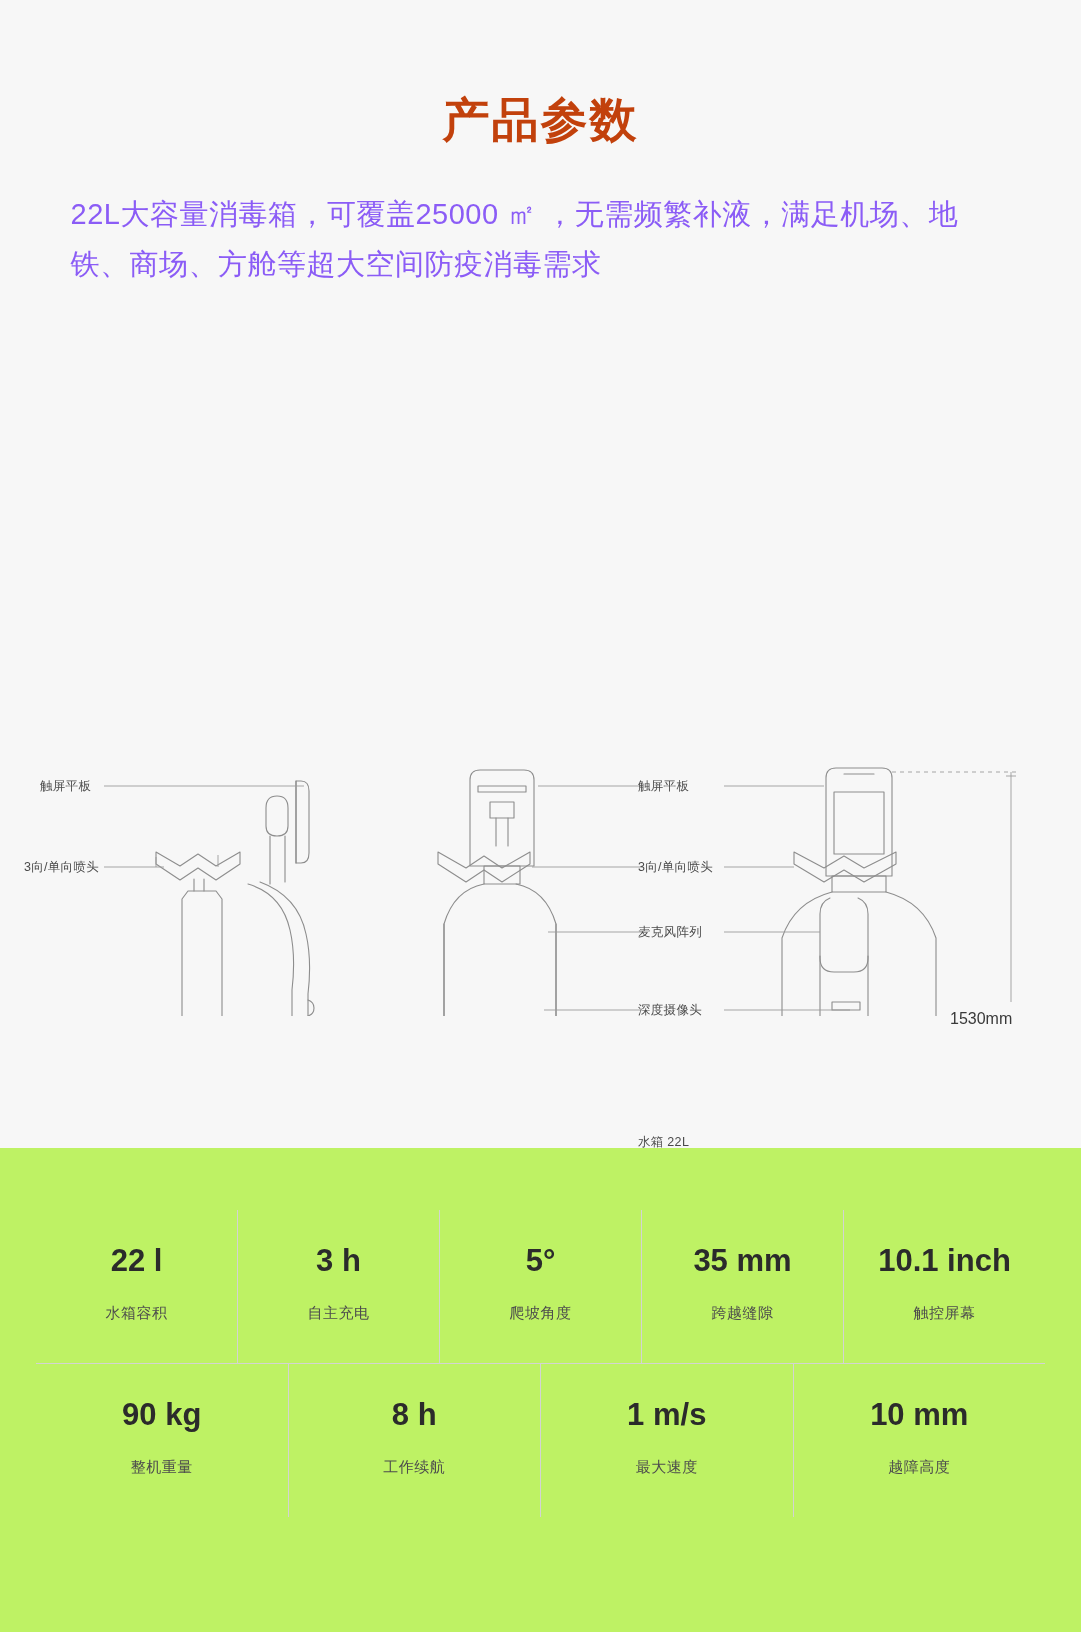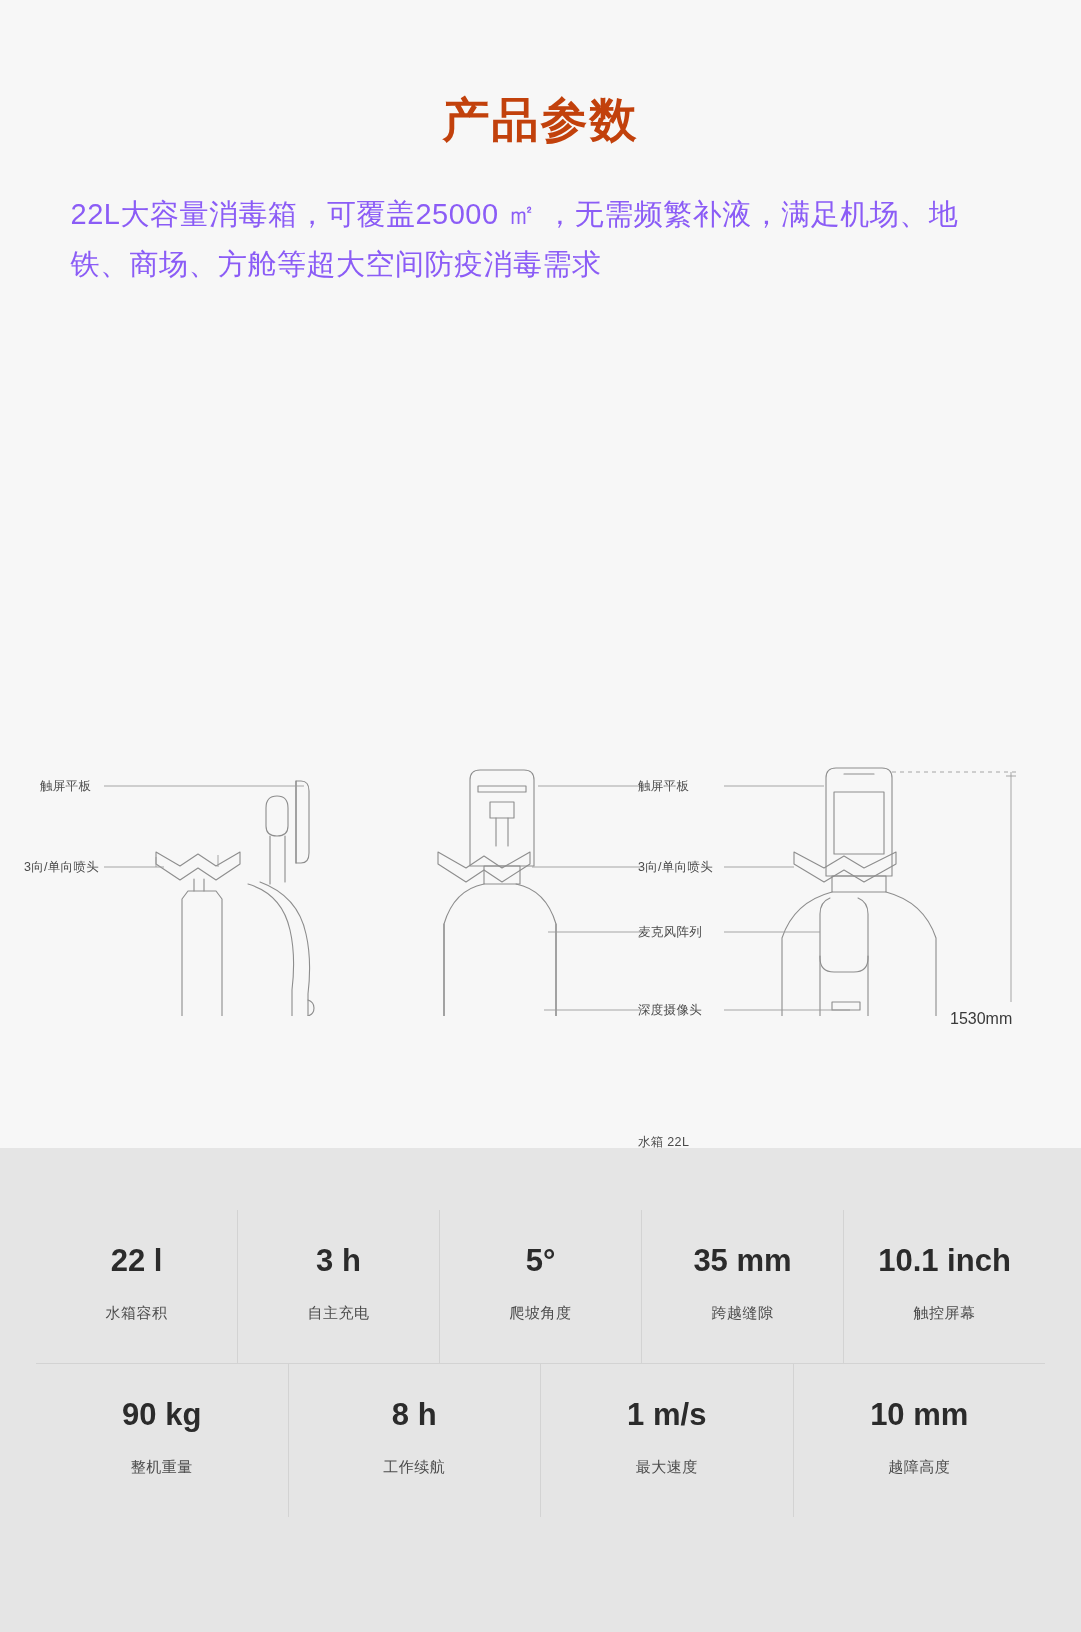--- a/index.html
+++ b/index.html
@@ -62,21 +62,21 @@
     white-space: nowrap;
   }
 
   
   .spec-wrap {
     position: absolute;
     left: 0;
     top: 1148px;
     width: 1081px;
     height: 484px;
-    background: #e5e5e5;
+    background: #bef264;
   }
   .spec-table {
     position: absolute;
     left: 36px;
     top: 62px;
     width: 1009px;
   }
   .spec-row {
     display: flex;
     width: 100%;

